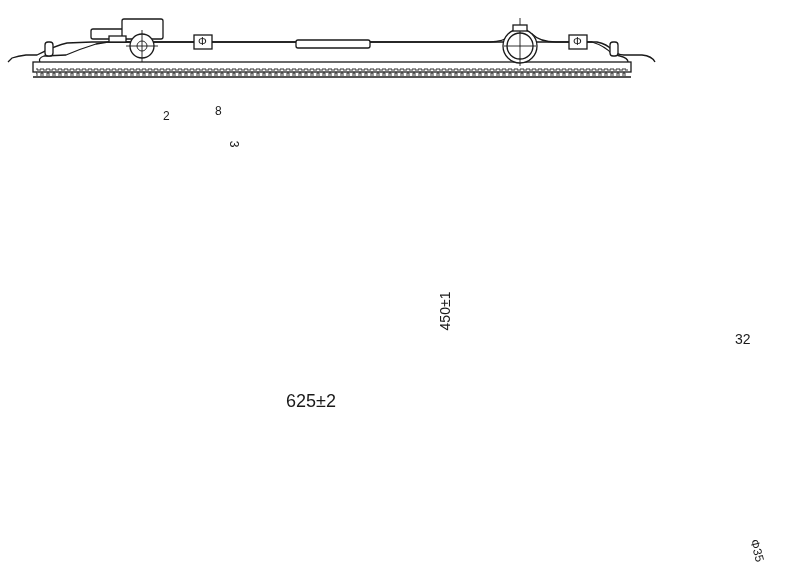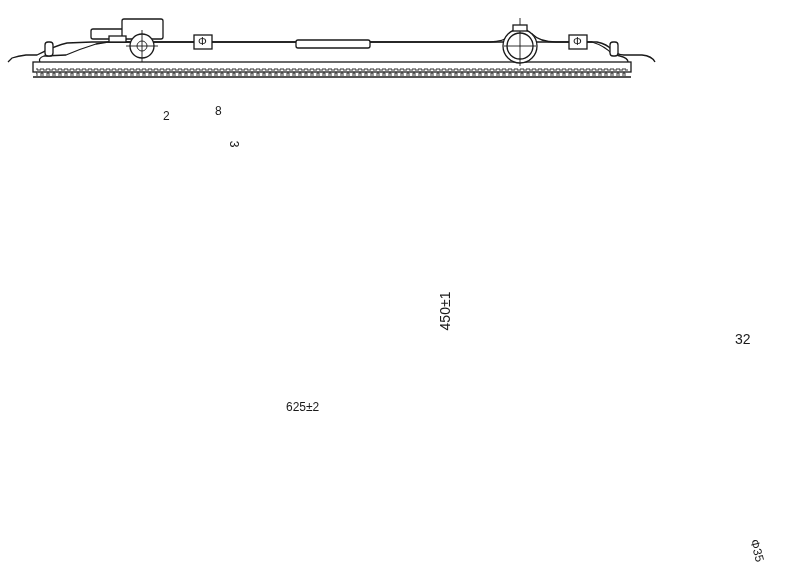--- a/index.html
+++ b/index.html
@@ -205,21 +205,21 @@
     <path class="ln" d="M700,545 L740,530 L760,522">
     <path class="fill" d="M736,500 L756,494 L764,520 L744,526 Z">
     <line class="lnT" x1="740" y1="499" x2="748" y2="524">
     <line class="lnT" x1="742" y1="498" x2="750" y2="523">
     <line class="dim" x1="756" y1="494" x2="766" y2="528">
     <line class="dim" x1="758" y1="500" x2="762" y2="513" marker-start="url(#arr)">
   </line></line></line></line></path></path></path></path></rect></path></line></line></path></line></line></line></path></path></line></line></line></line></line></line></line></line></line></path></line></line></circle></line></path></path></rect></path></path></g>
 
 
 
-<span class="lbl" style="left:286px; top:401px; font-size:12px;">625±2</span>
+<span class="lbl" style="left:286px; top:392px; font-size:18px;">625±2</span>
 <span class="lbl" style="left:426px; top:304px; font-size:14px; transform: rotate(-90deg); transform-origin: center;">450±1</span>
 <span class="lbl lbl-small" style="left:163px; top:110px;">2</span>
 <span class="lbl lbl-small" style="left:215px; top:105px;">8</span>
 <span class="lbl lbl-small" style="left:231px; top:138px; transform: rotate(90deg); transform-origin: center;">3</span>
 <span class="lbl" style="left:707px; top:332px; font-size:14px;margin-left:28px;">32</span>
 <span class="lbl lbl-small" style="left:760px; top:538px; transform: rotate(75deg); transform-origin: left top;">Φ35</span>
 
 
 <span class="lbl lbl-small" style="left:198px; top:36px; font-size:11px;">Φ</span>
 <span class="lbl lbl-small" style="left:573px; top:36px; font-size:11px;">Φ</span>

